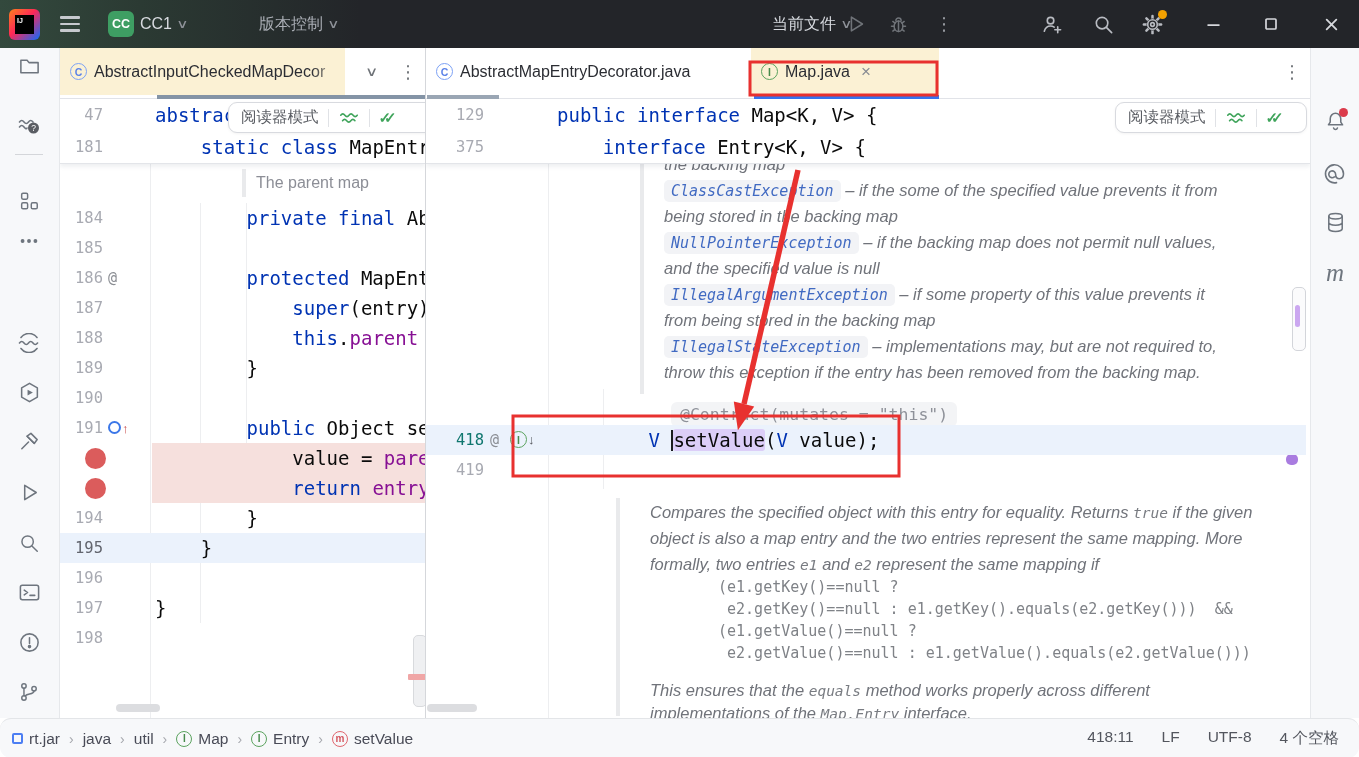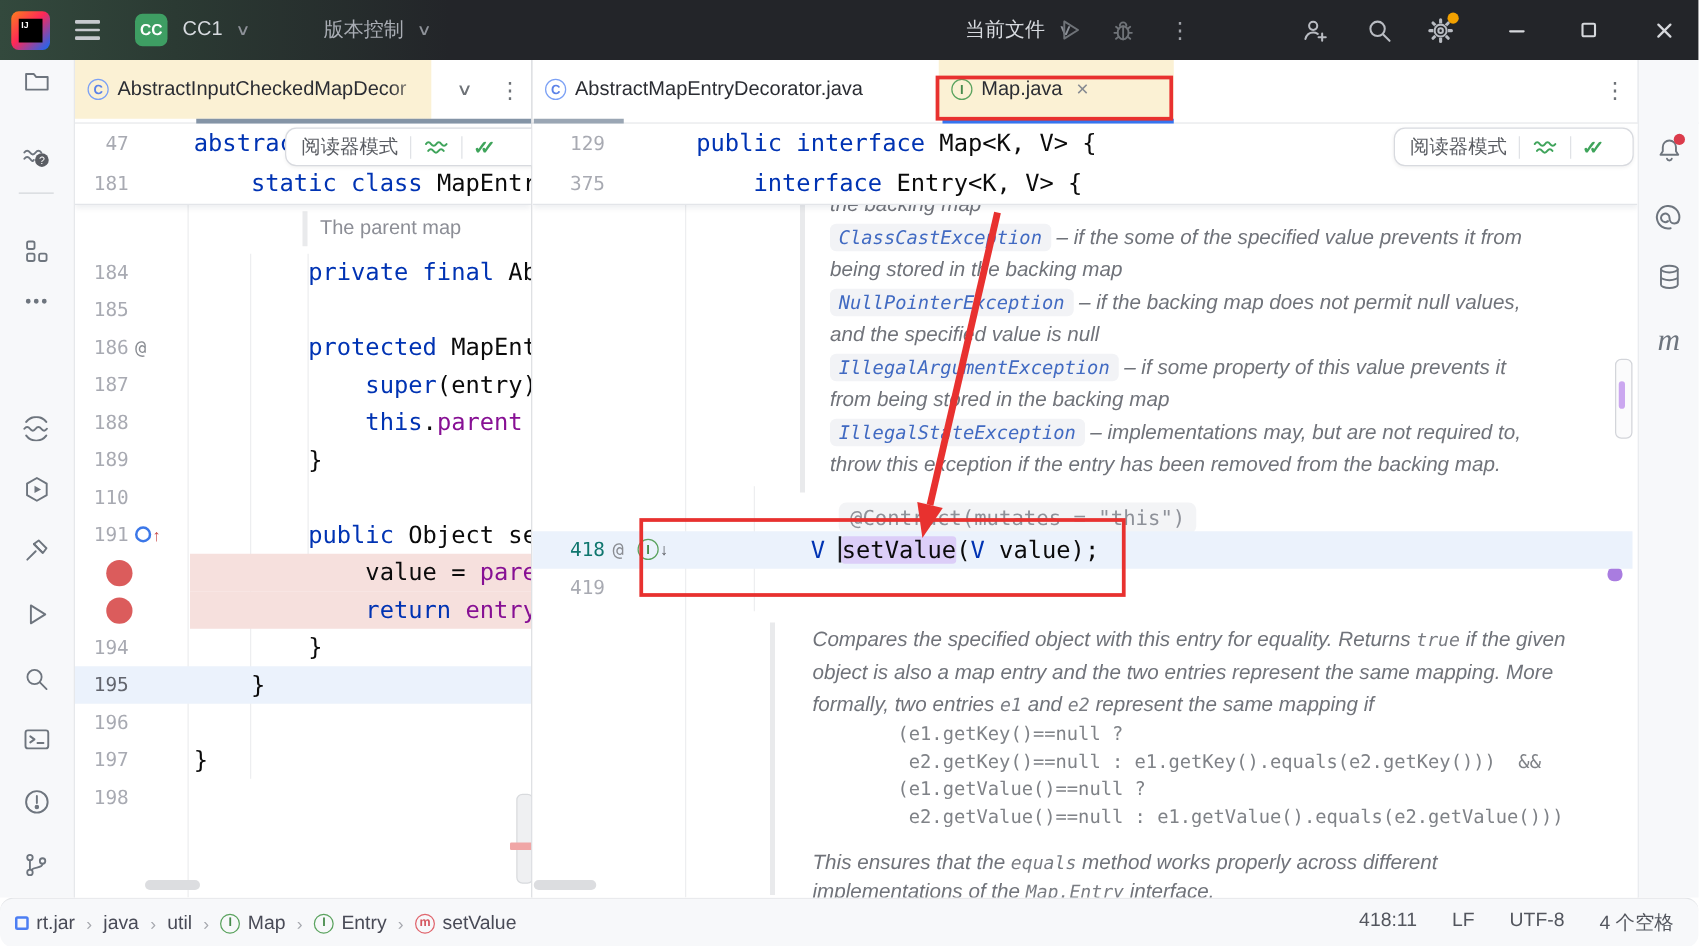--- a/index.html
+++ b/index.html
@@ -3,21 +3,21 @@
 <meta charset="utf-8">
 <style>
   html,body{margin:0;padding:0;background:#fff;}
   .app{position:relative;width:1359px;height:757px;overflow:hidden;background:#fff;
        font-family:"Liberation Sans",sans-serif;-webkit-font-smoothing:antialiased;}
 
   
   .titlebar{position:absolute;left:0;top:0;width:1359px;height:48px;
     background:linear-gradient(90deg,#33493d 0px,#2b3a33 140px,#232529 360px,#232529 100%);
     color:#DFE1E5;}
-  .tb-item{position:absolute;top:0;height:48px;display:flex;align-items:center;gap:12px;color:#D7DADF;font-size:16px;}
+  .tb-item{position:absolute;top:0;height:48px;display:flex;align-items:center;gap:6px;color:#D7DADF;font-size:16px;}
   .tb-dim{color:#A9ADB4;}
   .logo{width:31px;height:31px;border-radius:6px;background:linear-gradient(135deg,#FC801D 0%,#FE2857 45%,#0a6cff 100%);
         display:flex;align-items:center;justify-content:center;}
   .logo-in{width:19px;height:19px;background:#000;color:#fff;font-size:7px;font-weight:bold;
            display:flex;align-items:flex-start;justify-content:flex-start;padding:2px;box-sizing:border-box;}
   .burger{display:flex;flex-direction:column;gap:4px;}
   .burger span{display:block;width:20px;height:2.4px;background:#C6C9CE;border-radius:1px;}
   .avatar{width:26px;height:26px;border-radius:6px;background:#3E9E63;color:#fff;font-size:12.5px;font-weight:bold;
           display:flex;align-items:center;justify-content:center;}
   .chev{color:#8E9299;font-size:12px;transform:scaleX(1.4);}
@@ -373,21 +373,21 @@
         </div>
         <div class="lrow">
           <span class="ln ln-l">188</span>
           <span class="code code-l codefont"><span>            </span><span class="kw">this</span><span>.</span><span class="fld">parent</span><span> =</span></span>
         </div>
         <div class="lrow">
           <span class="ln ln-l">189</span>
           <span class="code code-l codefont"><span>        }</span></span>
         </div>
         <div class="lrow">
-          <span class="ln ln-l">110</span>
+          <span class="ln ln-l">190</span>
         </div>
         <div class="lrow">
           <span class="ln ln-l">191</span>
           <span class="ovr-c"></span>
           <span class="ovr-a">↑</span>
           <span class="code code-l codefont"><span>        </span><span class="kw">public</span><span> Object set</span></span>
         </div>
         <div class="lrow">
           <div class="rowbg-pink"></div>
           <span class="bp"></span>

